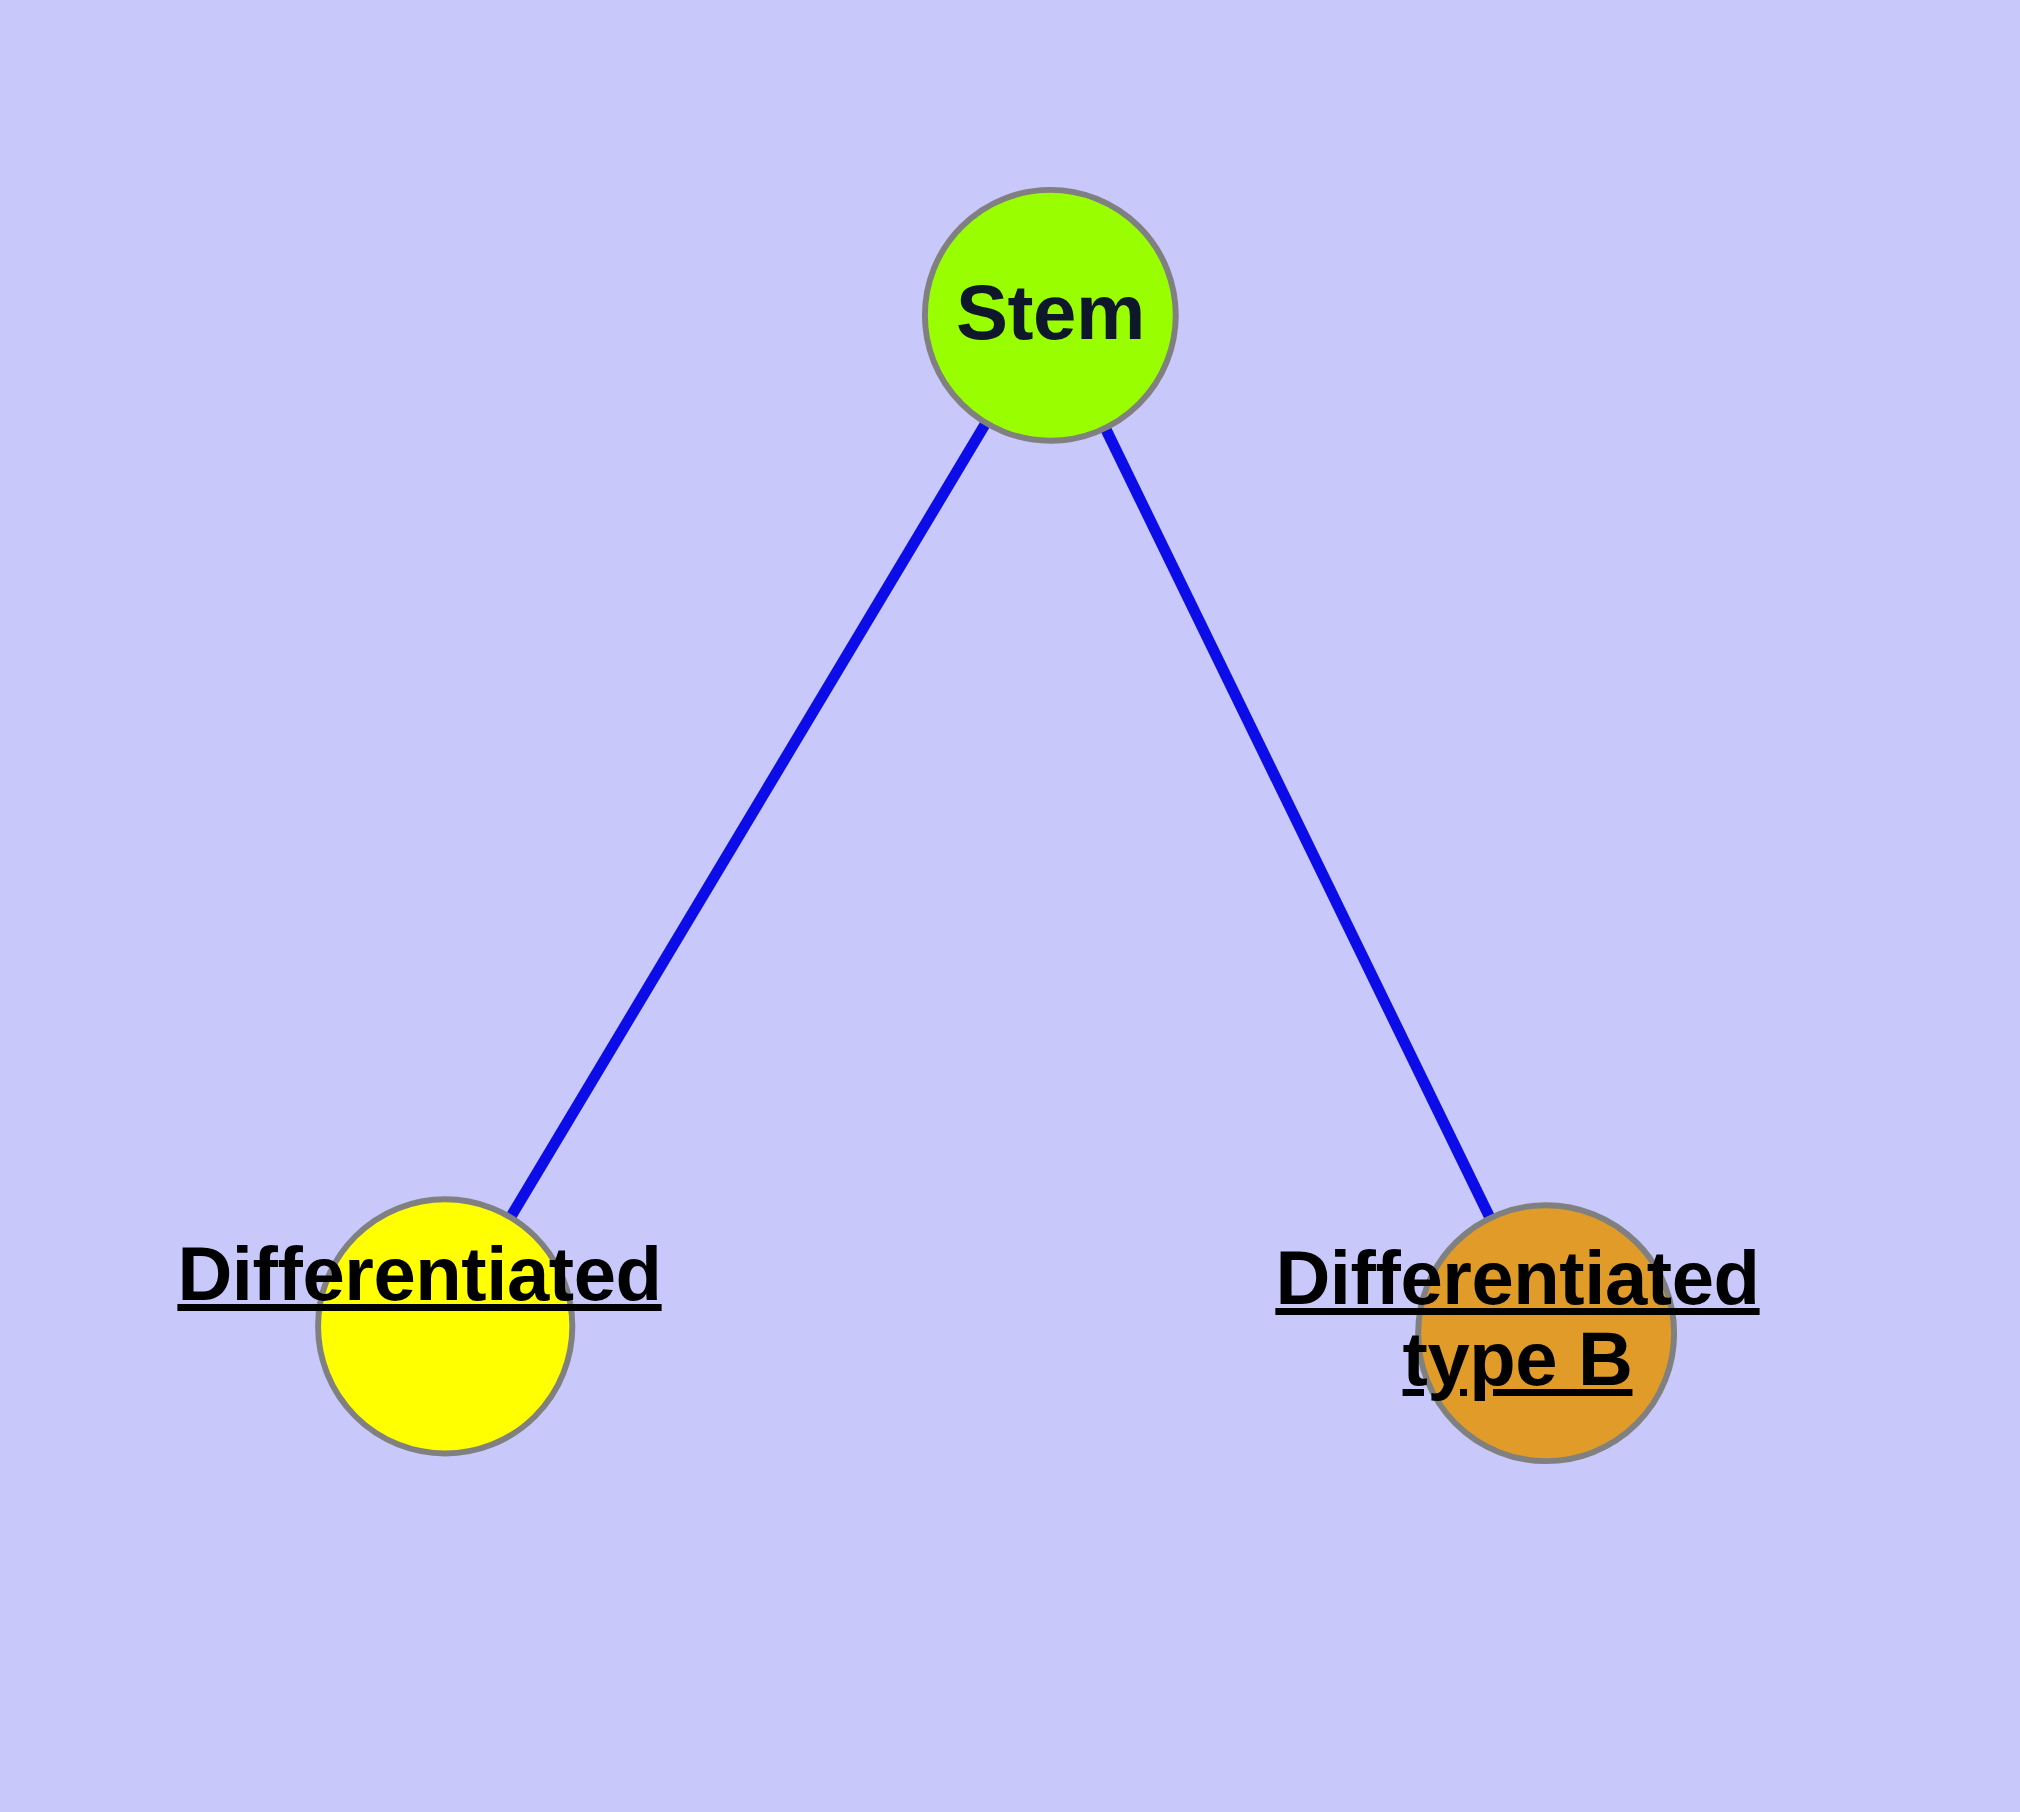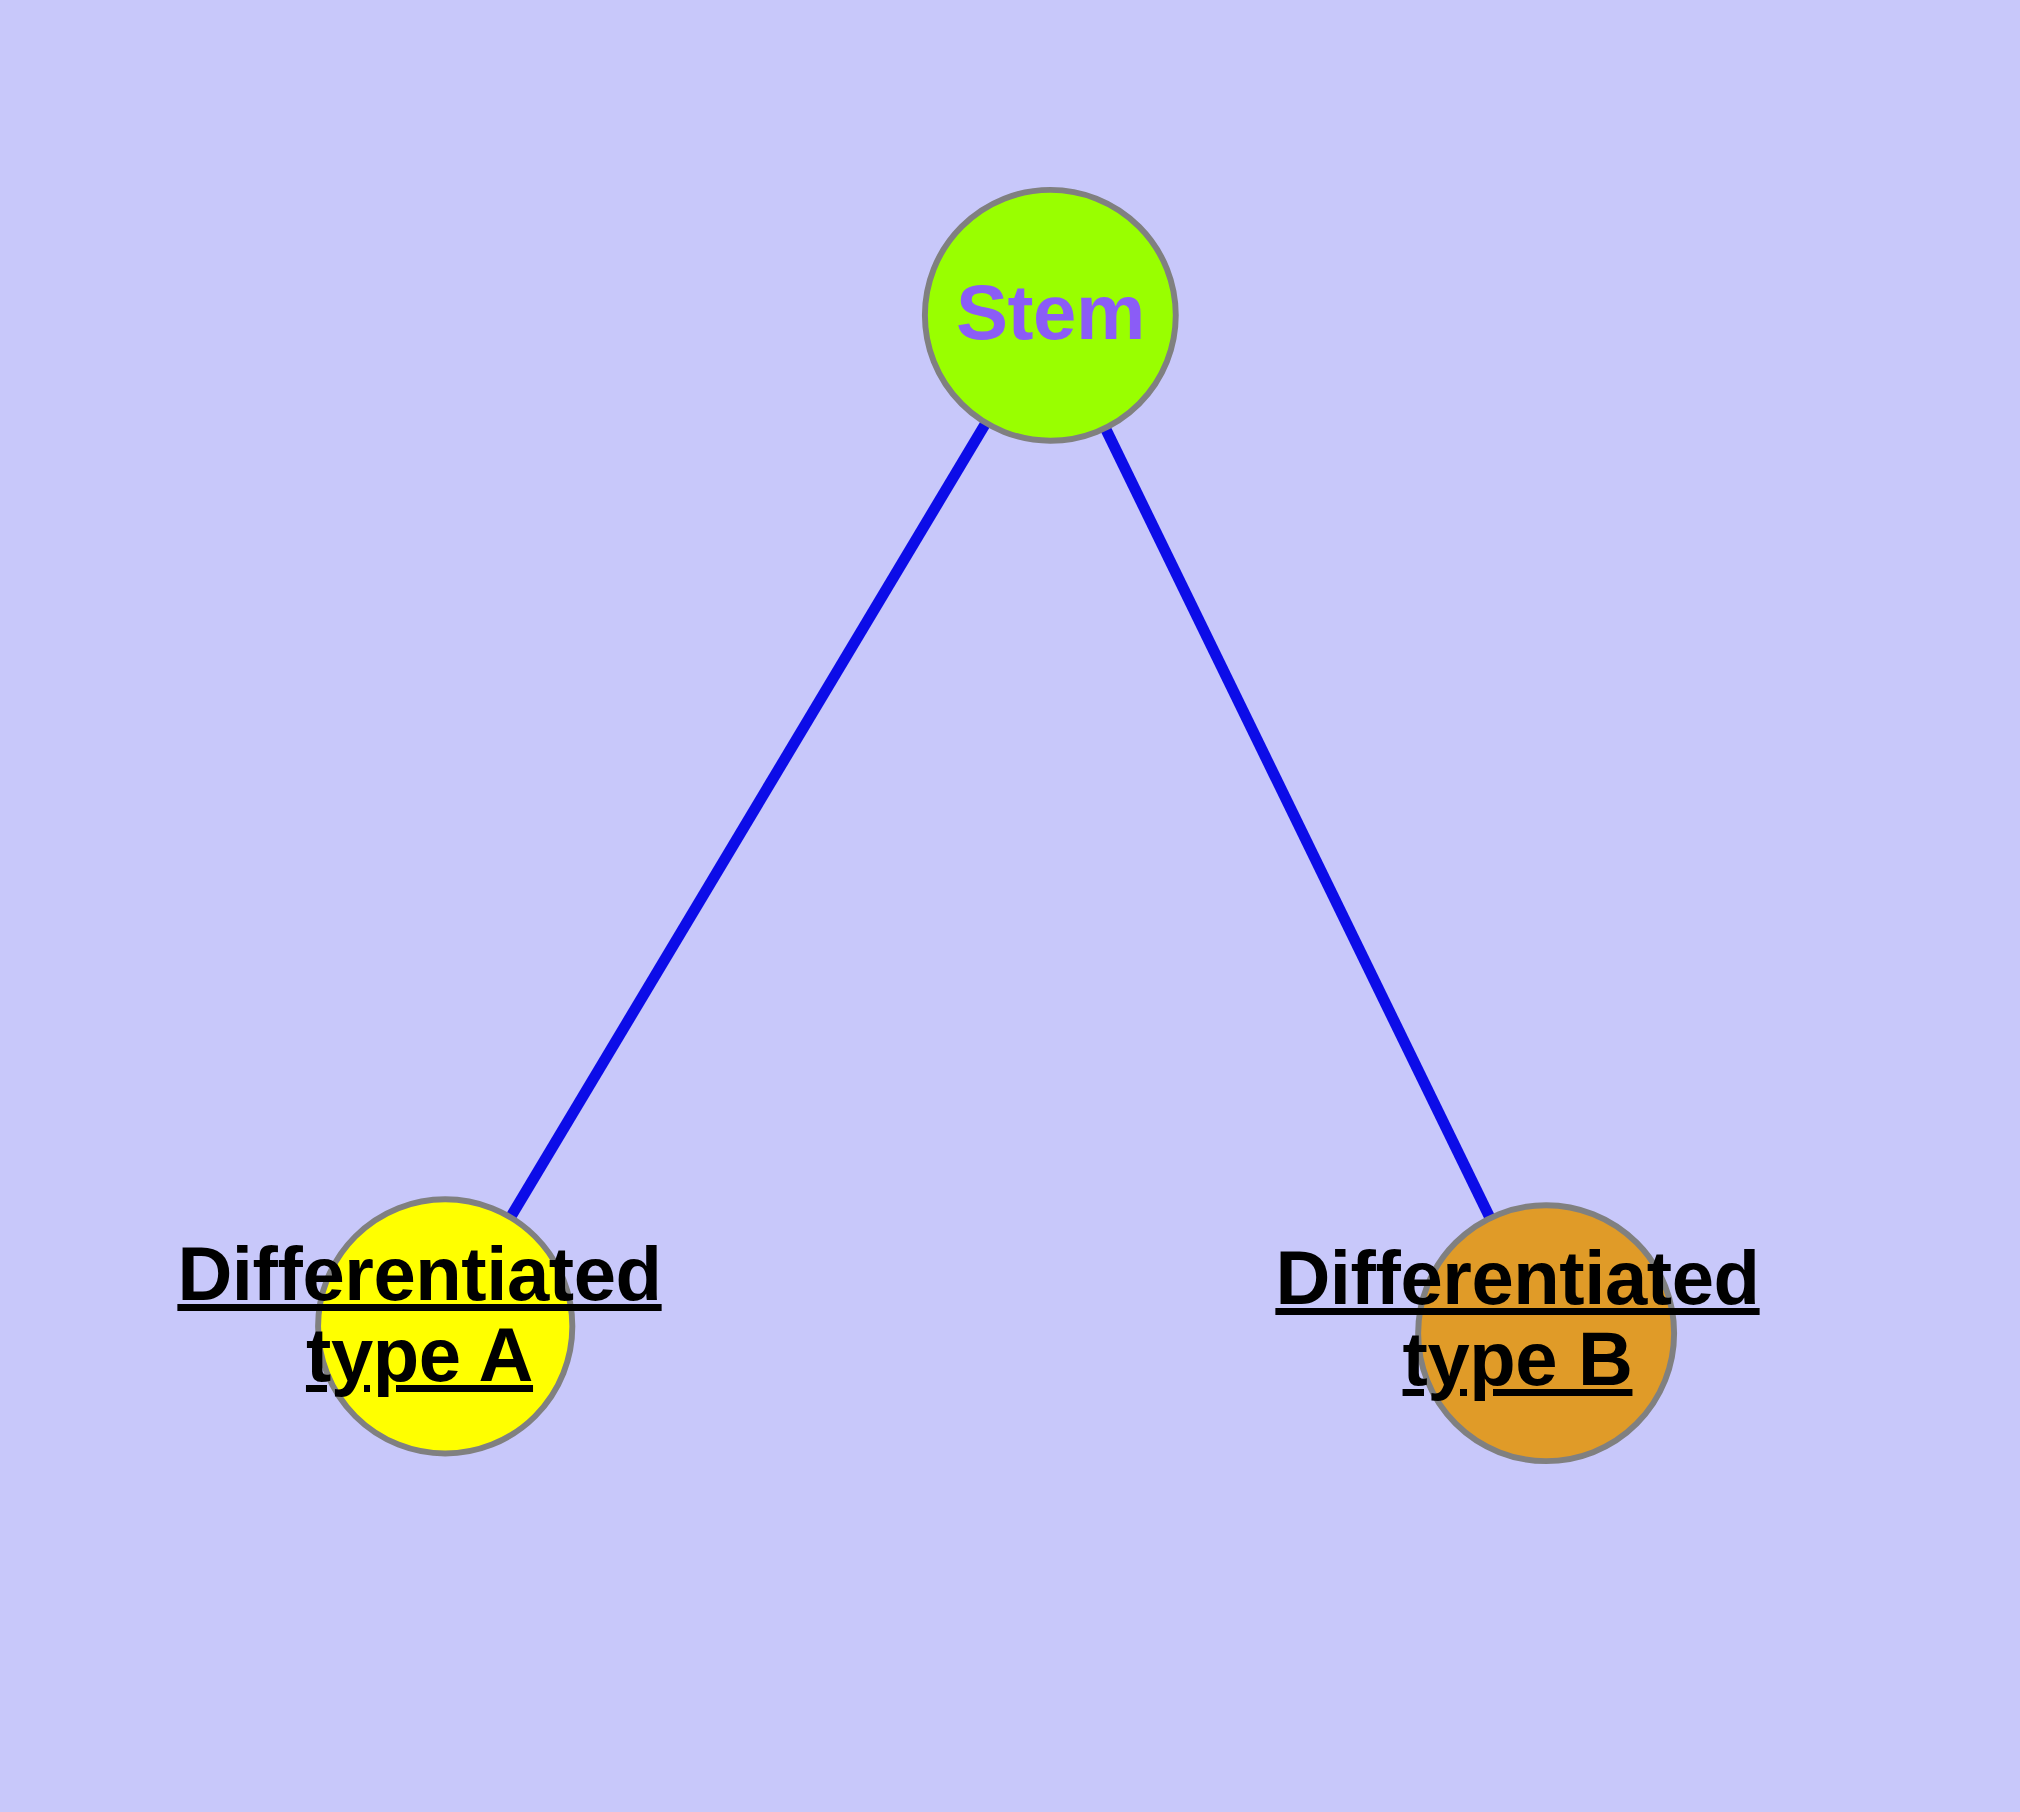--- a/index.html
+++ b/index.html
@@ -61,27 +61,26 @@
       <line id="edge-stem-b" x1="1302.0586618163218" y1="501.4588937459871" x2="1759.6276160625048" y2="1440.8440459676383" stroke="#0c0ce8" stroke-width="13" stroke-linecap="butt"></line>
     </g>
 
     <g>
       <circle id="node-stem" cx="1239" cy="372" r="148" fill="#99ff00" stroke="#808080" stroke-width="7"></circle>
       <circle id="node-diff-a" cx="525" cy="1565" r="150" fill="#ffff00" stroke="#808080" stroke-width="7"></circle>
       <circle id="node-diff-b" cx="1824" cy="1573" r="151" fill="#e09b28" stroke="#808080" stroke-width="7"></circle>
     </g>
   </svg>
 
-  <div class="node-label stem" style="left: 796px; top: 271px; width: 509px; color: #8b5cf6;">
+  <div class="node-label stem" style="left: 796px; top: 271px; width: 509px; color: #0f172a;">
     <span>Stem</span>
   </div>
 
   <div class="node-label leaf" style="left: 165px; top: 1234px; width: 509px; color: rgb(0, 0, 0);">
     <div>Differentiated</div>
-    <div>type A</div>
   </div>
 
   <div class="node-label leaf" style="left: 1263px; top: 1238px; width: 509px; color: rgb(0, 0, 0);">
     <div>Differentiated</div>
     <div>type B</div>
   </div>
 
 </div>
 
 

